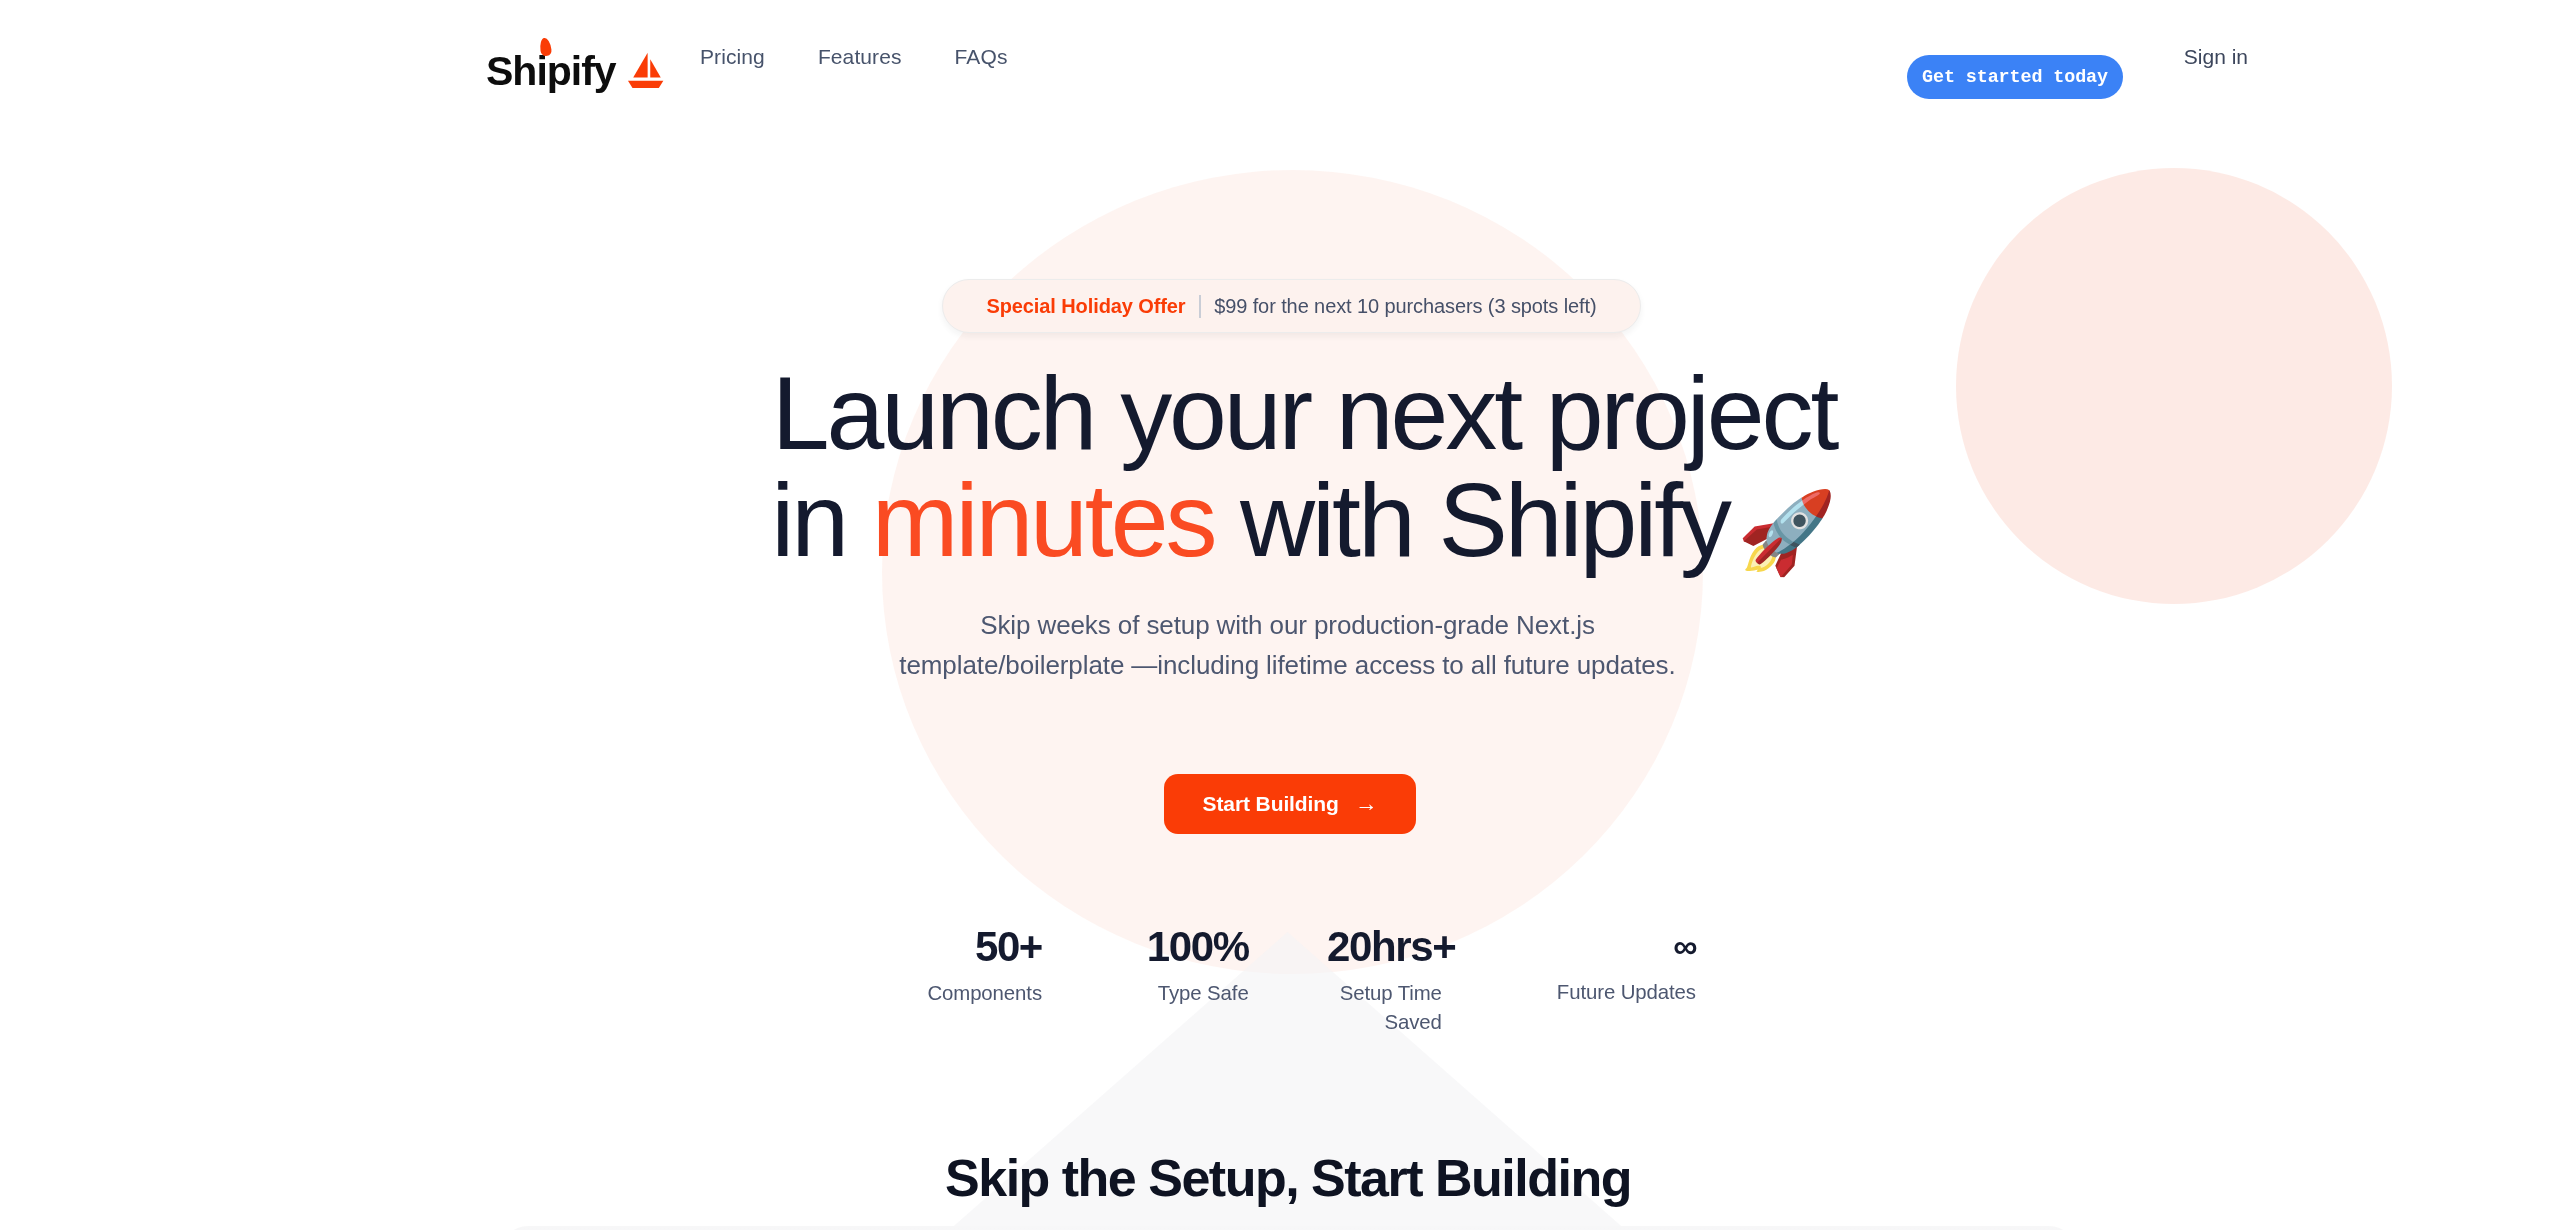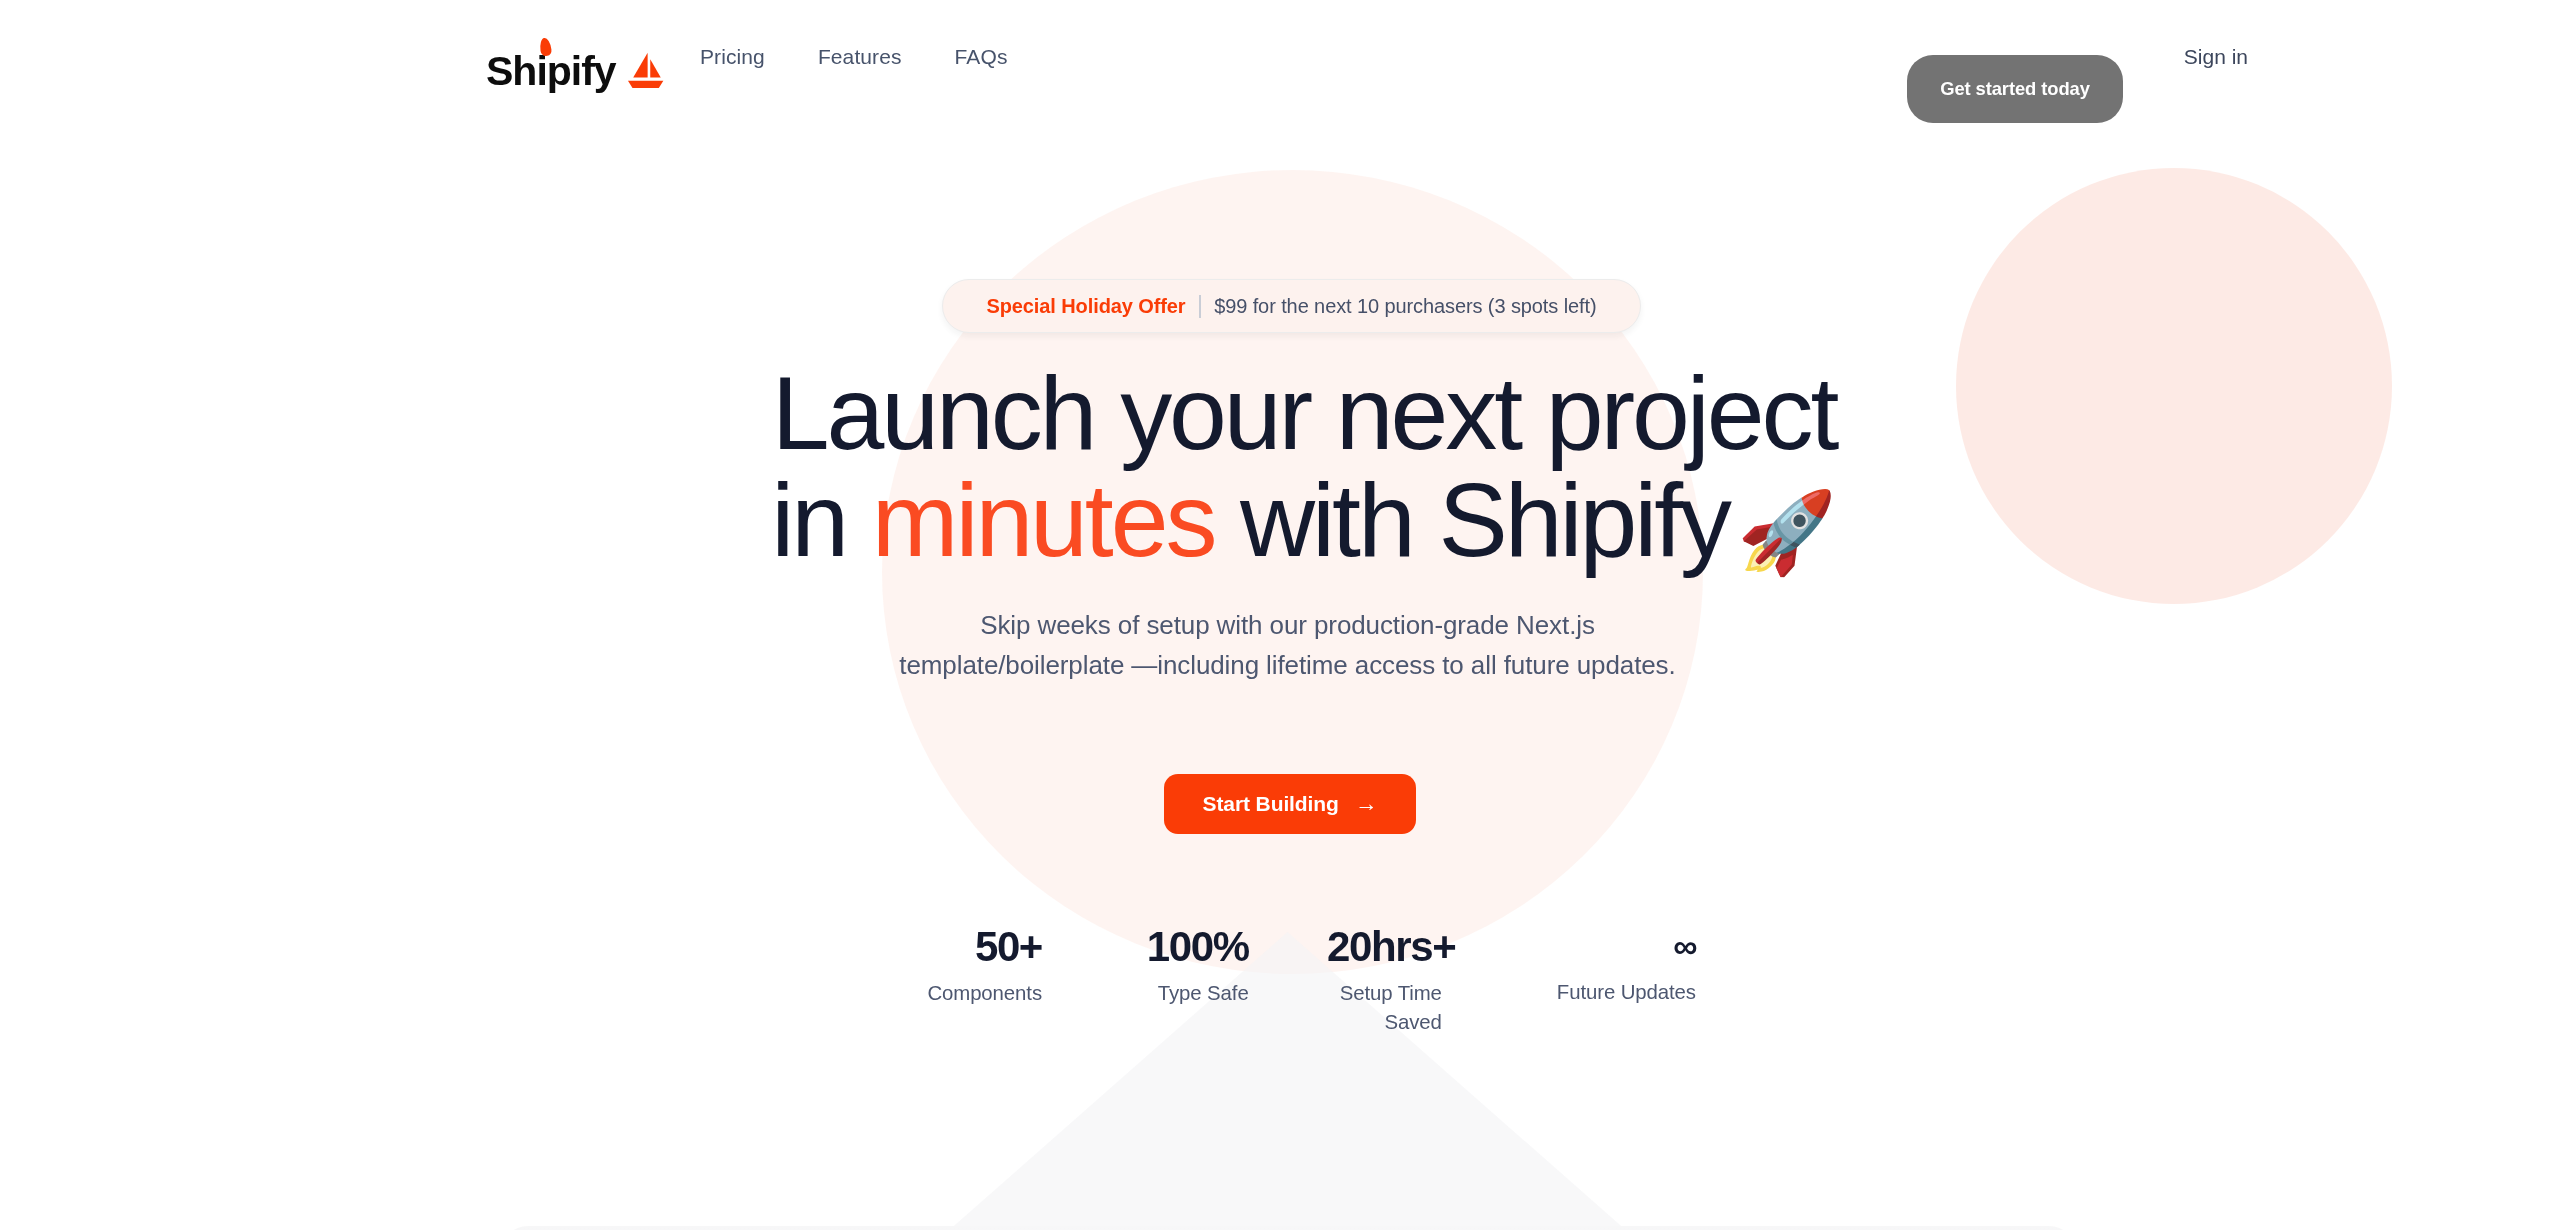--- a/index.html
+++ b/index.html
@@ -158,26 +158,26 @@
     color: #3c465c;
     text-decoration: none;
     white-space: nowrap;
   }
 
   .cta-pill {
     position: absolute;
     left: 1907px;
     top: 55px;
     width: 216px;
-    height: 68px;
+    height: 44px;
     border: none;
     border-radius: 26px;
-    background: #737373;
+    background: #3b82f6;
     color: #ffffff;
-    font-family: Liberation Sans, sans-serif;
+    font-family: Liberation Mono, monospace;
     font-size: 18.4px;
     font-weight: 700;
     letter-spacing: -0.1px;
     cursor: pointer;
     white-space: nowrap;
   }
 
   
   .hero {
     position: absolute;
@@ -404,17 +404,18 @@
       <div class="stat stat-3">
         <div class="stat-value">20hrs+</div>
         <div class="stat-label">Setup Time Saved</div>
       </div>
       <div class="stat stat-4">
         <div class="stat-value infinity">∞</div>
         <div class="stat-label">Future Updates</div>
       </div>
     </div>
 
+    <h2 class="section-title">Skip the Setup, Start Building</h2>
 
   </main>
 
 </div>
 
 
 </body></html>

